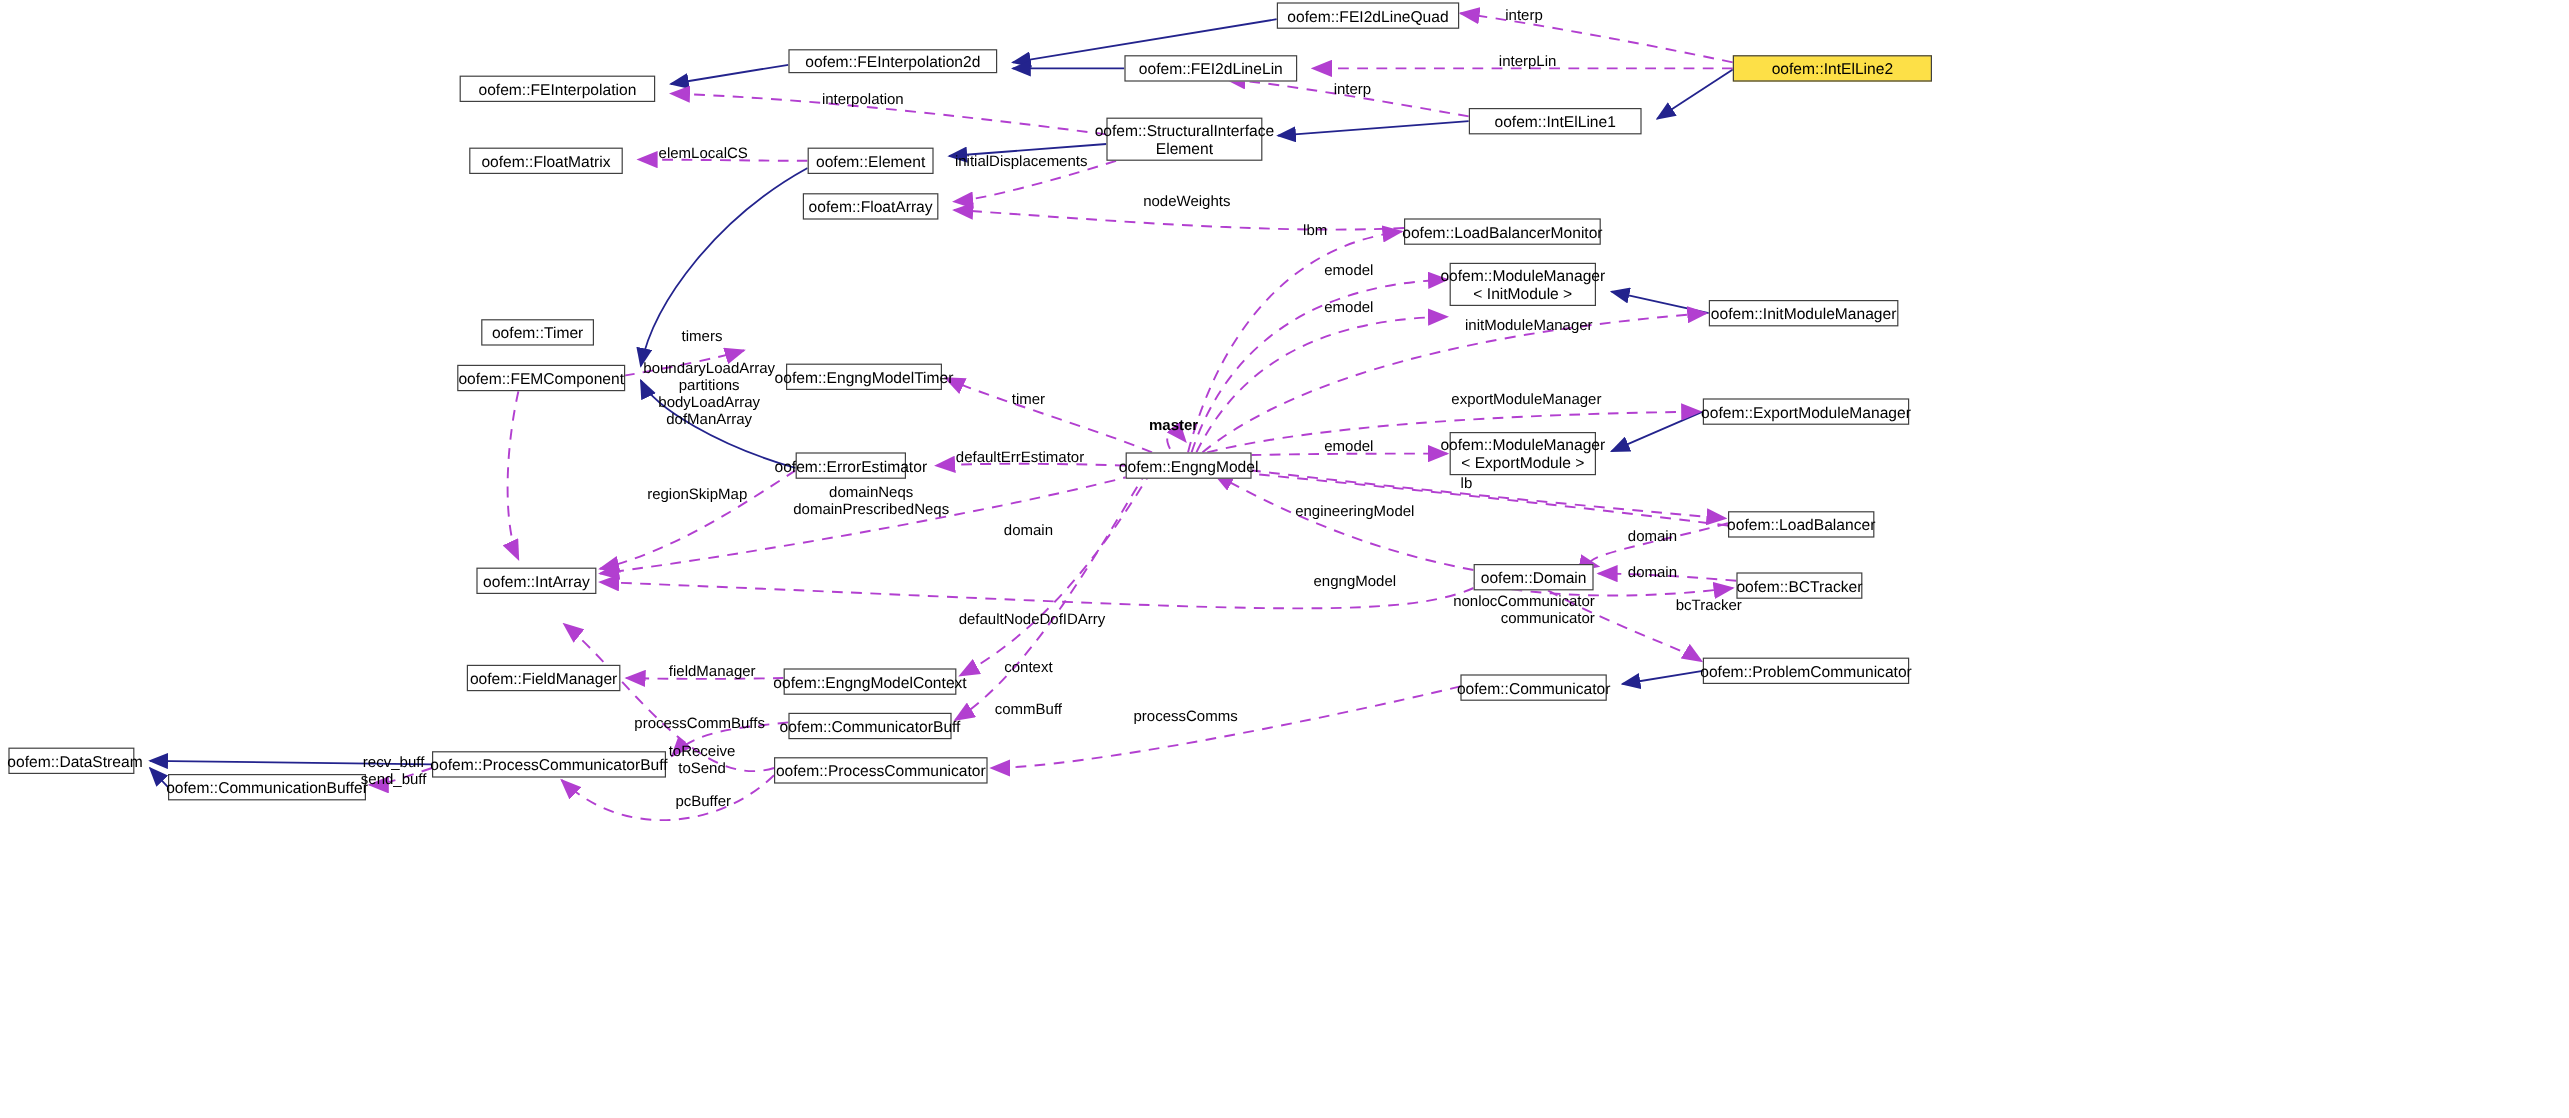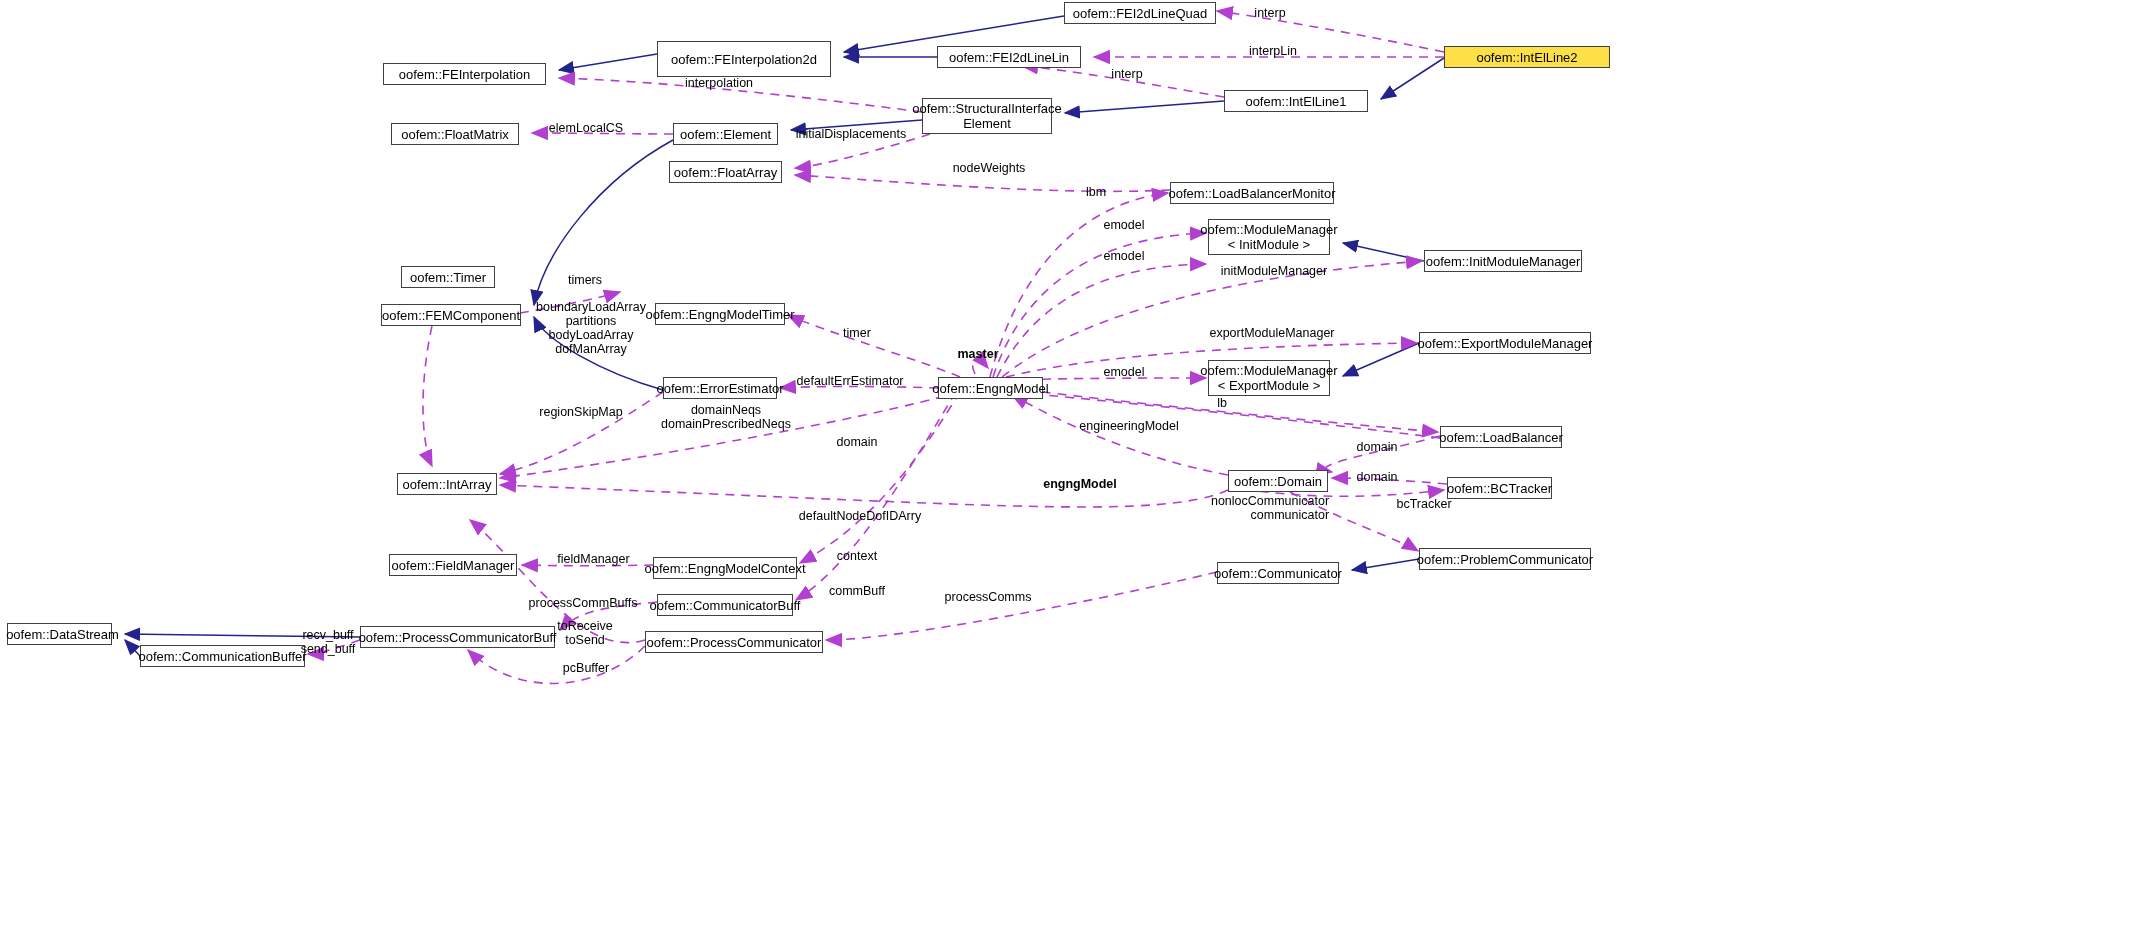--- a/index.html
+++ b/index.html
@@ -88,39 +88,39 @@
     <path class="use" d="M1217,572 C1100,600 900,640 826,640" marker-end="url(#ah-use)"></path>
     <path class="use" d="M657,602 C620,606 580,608 560,630" marker-end="url(#ah-use)"></path>
     <path class="use" d="M645,640 C580,660 520,560 470,520" marker-end="url(#ah-use)"></path>
     <path class="use" d="M360,640 C330,650 320,654 308,654" marker-end="url(#ah-use)"></path>
     <path class="use" d="M645,646 C600,690 520,700 468,650" marker-end="url(#ah-use)"></path>
   </svg>
 
   <div class="node thick" style="left: 1064px; top: 2px; width: 152px; height: 22px;">oofem::FEI2dLineQuad</div>
   <div class="node thick" style="left: 937px; top: 46px; width: 144px; height: 22px;">oofem::FEI2dLineLin</div>
   <div class="node thick highlight" style="left: 1444px; top: 46px; width: 166px; height: 22px; background: #fde047;">oofem::IntElLine2</div>
-  <div class="node thick" style="left: 657px; top: 41px; width: 174px; height: 36px;">oofem::FEInterpolation2d</div>
+  <div class="node thick" style="left: 657px; top: 41px; width: 174px; height: 20px;">oofem::FEInterpolation2d</div>
   <div class="node thick" style="left: 383px; top: 63px; width: 163px; height: 22px;">oofem::FEInterpolation</div>
   <div class="node thick" style="left: 1224px; top: 90px; width: 144px; height: 22px;">oofem::IntElLine1</div>
   <div class="node thick" style="left: 922px; top: 98px; width: 130px; height: 36px;">oofem::StructuralInterface
 Element</div>
   <div class="node thick" style="left: 391px; top: 123px; width: 128px; height: 22px;">oofem::FloatMatrix</div>
   <div class="node thick" style="left: 673px; top: 123px; width: 105px; height: 22px;">oofem::Element</div>
   <div class="node thick" style="left: 669px; top: 161px; width: 113px; height: 22px;">oofem::FloatArray</div>
   <div class="node thick" style="left: 1170px; top: 182px; width: 164px; height: 22px;">oofem::LoadBalancerMonitor</div>
   <div class="node thick" style="left: 1208px; top: 219px; width: 122px; height: 36px;">oofem::ModuleManager
 &lt; InitModule &gt;</div>
   <div class="node thick" style="left: 1424px; top: 250px; width: 158px; height: 22px;">oofem::InitModuleManager</div>
   <div class="node thick" style="left: 401px; top: 266px; width: 94px; height: 22px;">oofem::Timer</div>
   <div class="node thick" style="left: 381px; top: 304px; width: 140px; height: 22px;">oofem::FEMComponent</div>
   <div class="node thick" style="left: 655px; top: 303px; width: 130px; height: 22px;">oofem::EngngModelTimer</div>
   <div class="node thick" style="left: 1419px; top: 332px; width: 172px; height: 22px;">oofem::ExportModuleManager</div>
   <div class="node thick" style="left: 1208px; top: 360px; width: 122px; height: 36px;">oofem::ModuleManager
 &lt; ExportModule &gt;</div>
-  <div class="node thick" style="left: 663px; top: 377px; width: 114px; height: 22px;">oofem::ErrorEstimator</div>
+  <div class="node thick" style="left: 663px; top: 377px; width: 92px; height: 22px;">oofem::ErrorEstimator</div>
   <div class="node thick" style="left: 938px; top: 377px; width: 105px; height: 22px;">oofem::EngngModel</div>
   <div class="node thick" style="left: 1440px; top: 426px; width: 122px; height: 22px;">oofem::LoadBalancer</div>
   <div class="node thick" style="left: 1228px; top: 470px; width: 100px; height: 22px;">oofem::Domain</div>
   <div class="node thick" style="left: 1447px; top: 477px; width: 105px; height: 22px;">oofem::BCTracker</div>
   <div class="node thick" style="left: 397px; top: 473px; width: 100px; height: 22px;">oofem::IntArray</div>
   <div class="node thick" style="left: 1419px; top: 548px; width: 172px; height: 22px;">oofem::ProblemCommunicator</div>
   <div class="node thick" style="left: 389px; top: 554px; width: 128px; height: 22px;">oofem::FieldManager</div>
   <div class="node thick" style="left: 653px; top: 557px; width: 144px; height: 22px;">oofem::EngngModelContext</div>
   <div class="node thick" style="left: 1217px; top: 562px; width: 122px; height: 22px;">oofem::Communicator</div>
   <div class="node thick" style="left: 657px; top: 594px; width: 136px; height: 22px;">oofem::CommunicatorBuff</div>
@@ -151,21 +151,21 @@
   <div class="edge-label" style="left: 1124px; top: 372px;">emodel</div>
   <div class="edge-label" style="left: 850px; top: 381px;">defaultErrEstimator</div>
   <div class="edge-label" style="left: 1222px; top: 403px;">lb</div>
   <div class="edge-label" style="left: 726px; top: 417px;">domainNeqs
 domainPrescribedNeqs</div>
   <div class="edge-label" style="left: 1129px; top: 426px;">engineeringModel</div>
   <div class="edge-label" style="left: 581px; top: 412px;">regionSkipMap</div>
   <div class="edge-label" style="left: 857px; top: 442px;">domain</div>
   <div class="edge-label" style="left: 1377px; top: 447px;">domain</div>
   <div class="edge-label" style="left: 1377px; top: 477px;">domain</div>
-  <div class="edge-label" style="left: 1080px; top: 484px; font-weight: bold;">engngModel</div>
+  <div class="edge-label" style="left: 1129px; top: 484px;">engngModel</div>
   <div class="edge-label" style="left: 1380px; top: 504px; margin-left: 44px;">bcTracker</div>
   <div class="edge-label" style="left: 1270px; top: 508px; text-align: right;">nonlocCommunicator
 communicator</div>
   <div class="edge-label" style="left: 860px; top: 516px;">defaultNodeDofIDArry</div>
   <div class="edge-label" style="left: 584px; top: 559px; padding-left: 19px;">fieldManager</div>
   <div class="edge-label" style="left: 857px; top: 556px;">context</div>
   <div class="edge-label" style="left: 857px; top: 591px;">commBuff</div>
   <div class="edge-label" style="left: 988px; top: 597px;">processComms</div>
   <div class="edge-label" style="left: 583px; top: 603px;">processCommBuffs</div>
   <div class="edge-label" style="left: 585px; top: 633px;">toReceive

